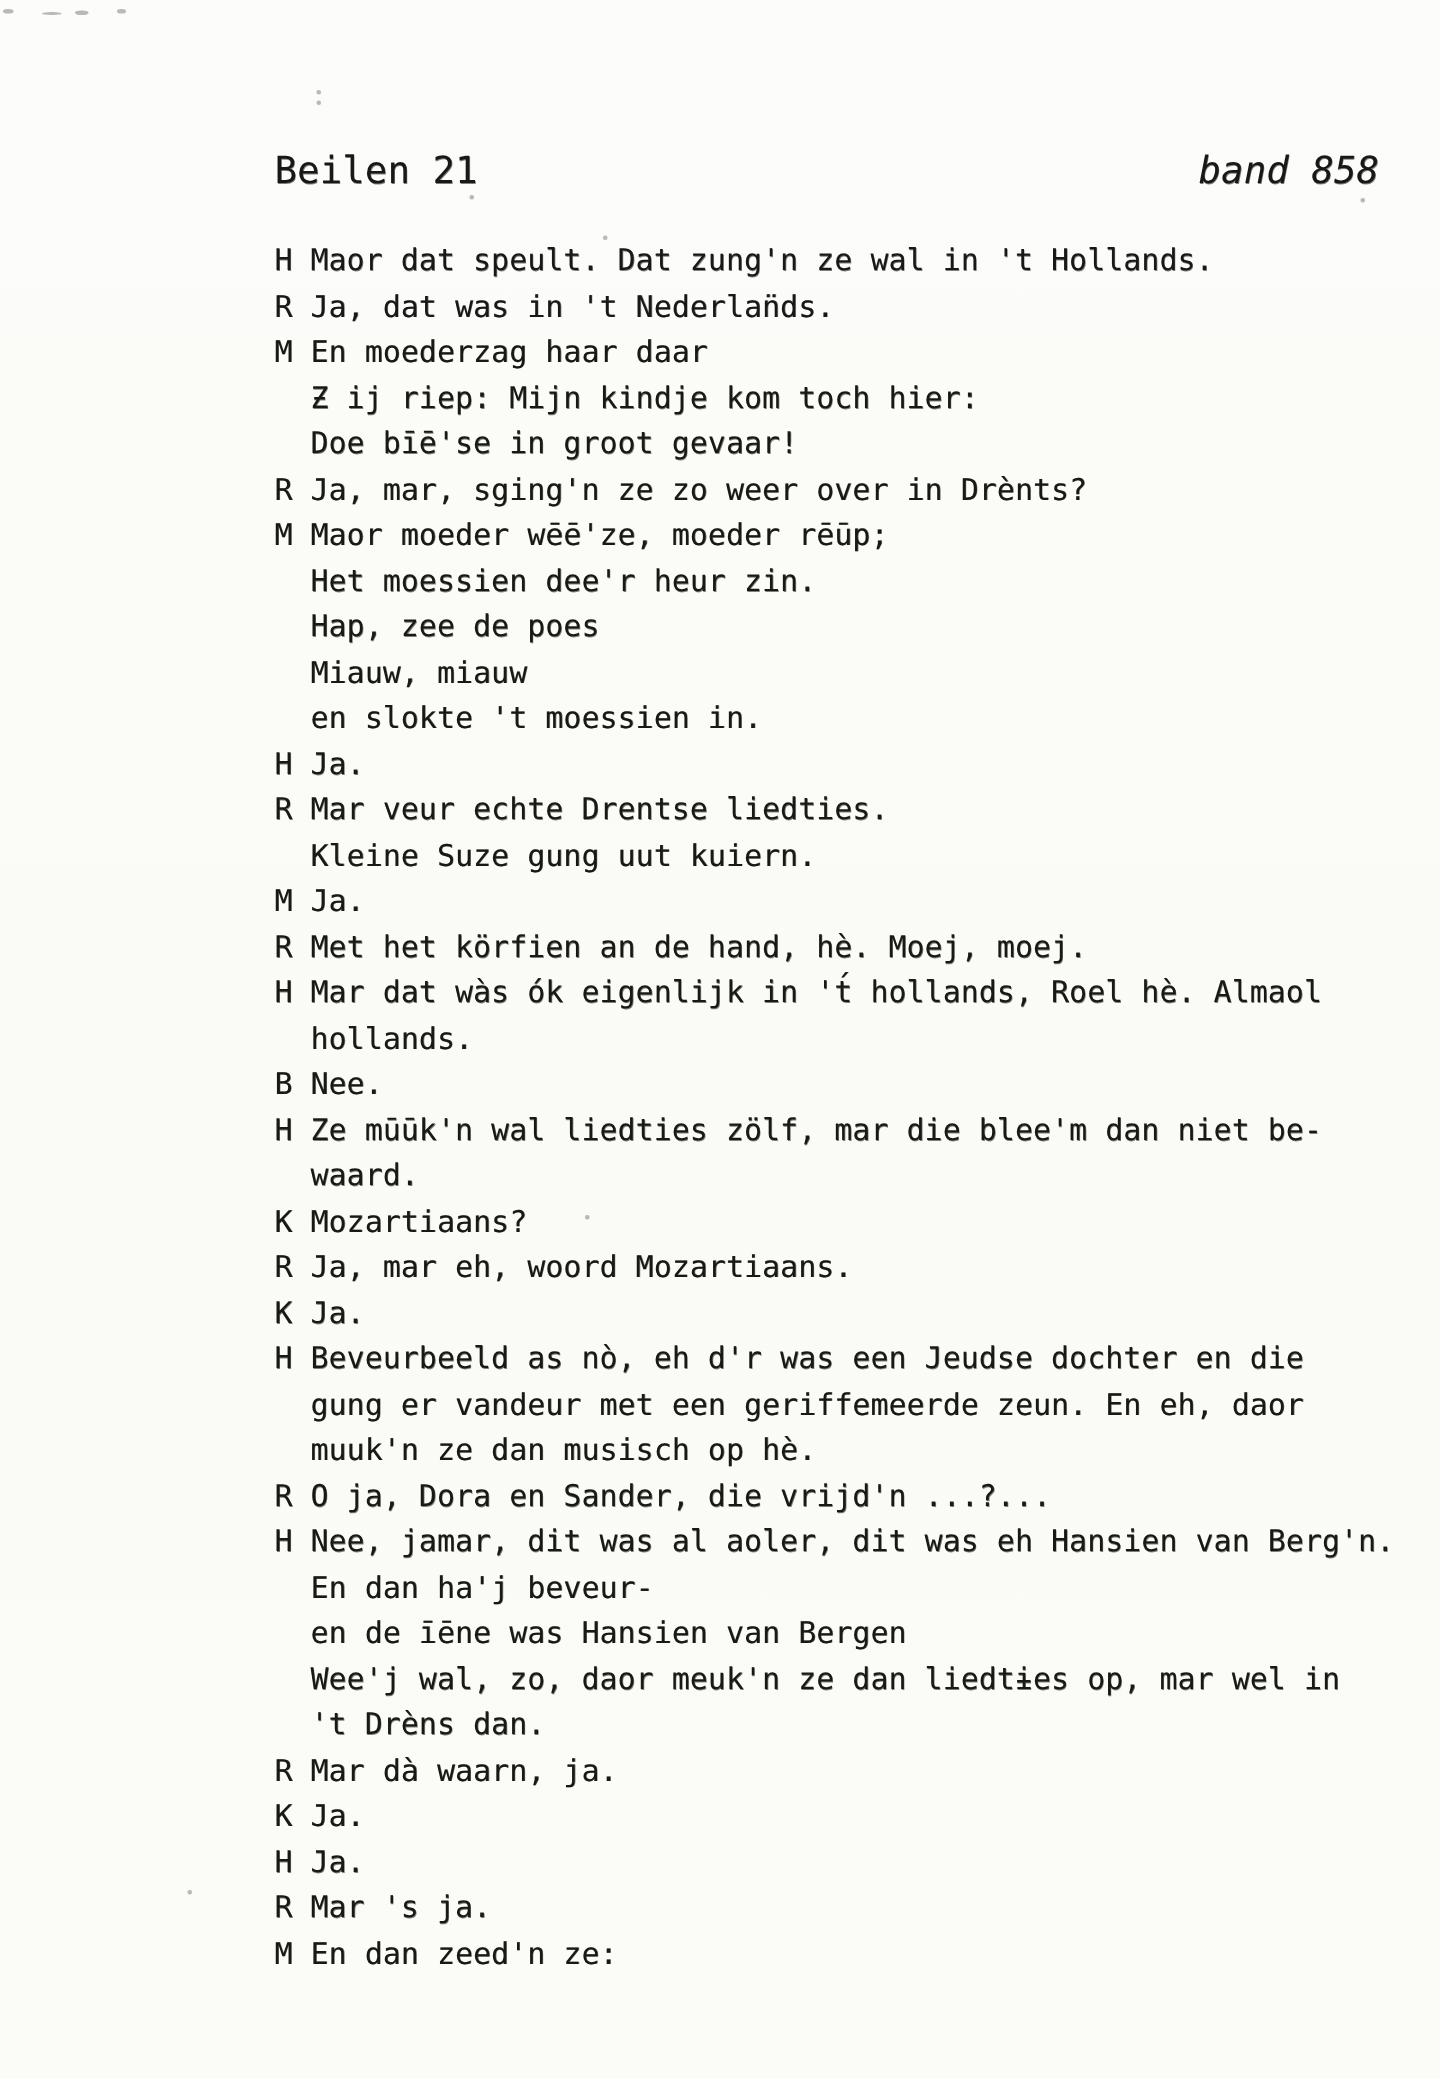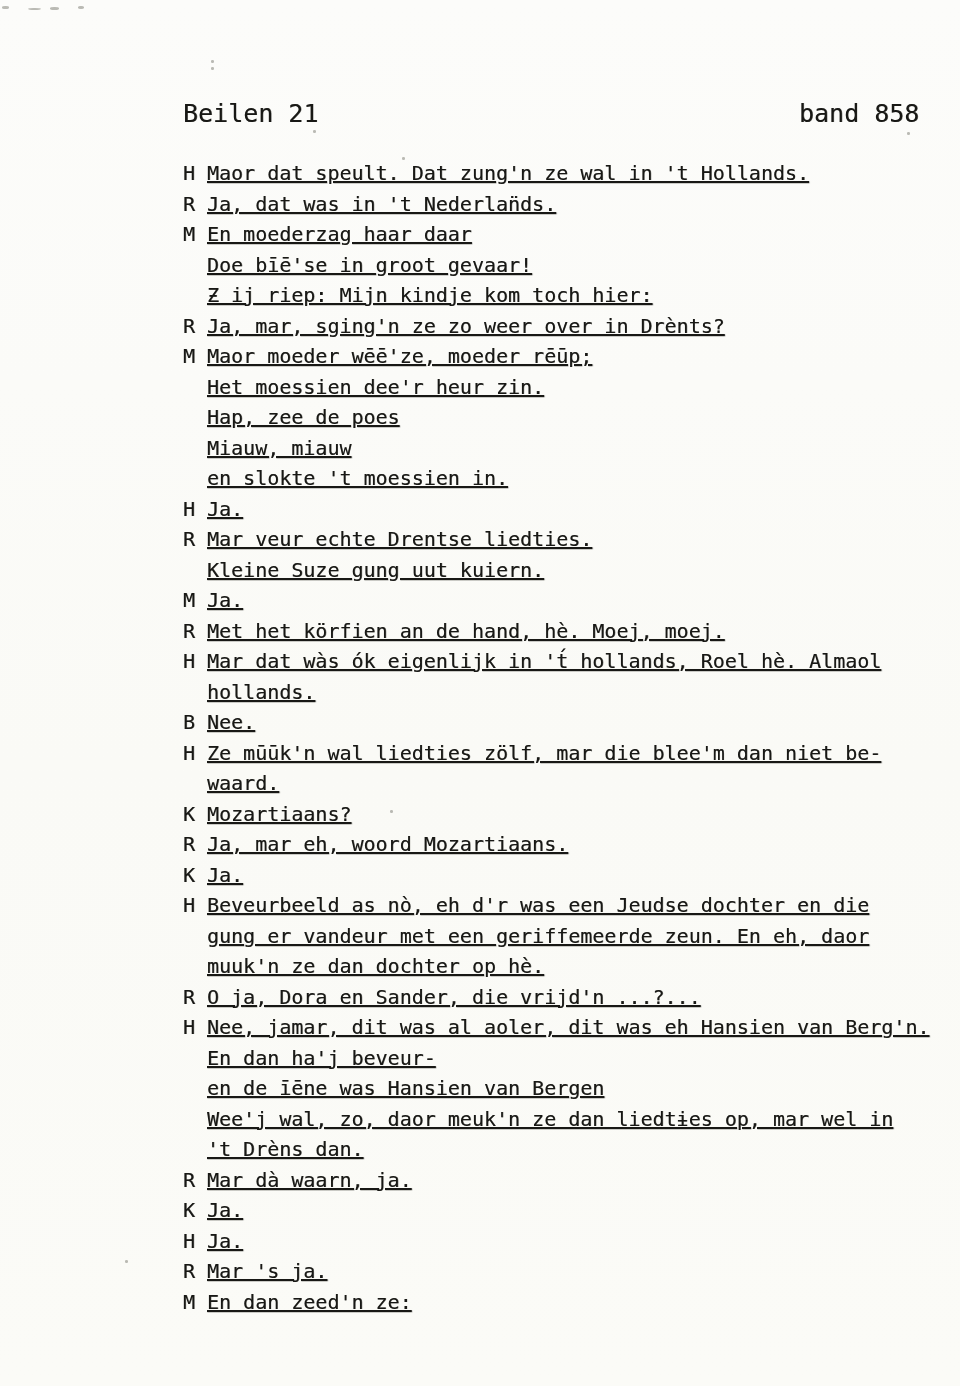--- a/index.html
+++ b/index.html
@@ -18,27 +18,26 @@
     background: linear-gradient(180deg, #fcfcfa 0%, #fafaf6 55%, #fbfbf7 100%);
   }
   .hdr {
     position: absolute;
     font-size: 25px;
     line-height: 26px;
     white-space: pre;
     text-shadow: 0.4px 0.4px 0 rgba(25,25,20,0.55);
   }
   .hdr-left  { left: 183px; top: 101px; }
-  .hdr-right { left: 799px; top: 101px; }
+  .hdr-right { left: 799px; top: 101px; font-style: italic; }
   .content {
     position: absolute;
     left: 183px;
     top: 158px;
     font-size: 20px;
-    text-decoration: underline;
   }
   .line {
     height: 30.5px;
     line-height: 30.5px;
     white-space: pre;
     text-shadow: 0.4px 0.4px 0 rgba(25,25,20,0.55);
   }
   .spk { display: inline-block; width: 24px; }
   .speck {
     position: absolute;
@@ -64,22 +63,22 @@
 <div class="speck" style="left:390px; top:810px; width:3px;  height:3px;"></div>
 <div class="speck" style="left:125px; top:1260px;width:3px;  height:3px;"></div>
 
 <div class="hdr hdr-left">Beilen 21</div>
 <div class="hdr hdr-right">band 858</div>
 
 <div class="content">
   <div class="line"><span class="spk">H</span><span class="txt">Maor dat speult. Dat zung'n ze wal in 't Hollands.</span></div>
   <div class="line"><span class="spk">R</span><span class="txt">Ja, dat was in 't Nederlan̈ds.</span></div>
   <div class="line"><span class="spk">M</span><span class="txt">En moederzag haar daar</span></div>
+  <div class="line"><span class="spk"></span><span class="txt">Ƶ ij riep: Mijn kindje kom toch hier:</span></div>
   <div class="line"><span class="spk"></span><span class="txt">Doe bīē'se in groot gevaar!</span></div>
-  <div class="line"><span class="spk"></span><span class="txt">Ƶ ij riep: Mijn kindje kom toch hier:</span></div>
   <div class="line"><span class="spk">R</span><span class="txt">Ja, mar, sging'n ze zo weer over in Drènts?</span></div>
   <div class="line"><span class="spk">M</span><span class="txt">Maor moeder wēē'ze, moeder rēūp;</span></div>
   <div class="line"><span class="spk"></span><span class="txt">Het moessien dee'r heur zin.</span></div>
   <div class="line"><span class="spk"></span><span class="txt">Hap, zee de poes</span></div>
   <div class="line"><span class="spk"></span><span class="txt">Miauw, miauw</span></div>
   <div class="line"><span class="spk"></span><span class="txt">en slokte 't moessien in.</span></div>
   <div class="line"><span class="spk">H</span><span class="txt">Ja.</span></div>
   <div class="line"><span class="spk">R</span><span class="txt">Mar veur echte Drentse liedties.</span></div>
   <div class="line"><span class="spk"></span><span class="txt">Kleine Suze gung uut kuiern.</span></div>
   <div class="line"><span class="spk">M</span><span class="txt">Ja.</span></div>
@@ -87,21 +86,21 @@
   <div class="line"><span class="spk">H</span><span class="txt">Mar dat wàs ók eigenlijk in 't́ hollands, Roel hè. Almaol</span></div>
   <div class="line"><span class="spk"></span><span class="txt">hollands.</span></div>
   <div class="line"><span class="spk">B</span><span class="txt">Nee.</span></div>
   <div class="line"><span class="spk">H</span><span class="txt">Ze mūūk'n wal liedties zölf, mar die blee'm dan niet be-</span></div>
   <div class="line"><span class="spk"></span><span class="txt">waard.</span></div>
   <div class="line"><span class="spk">K</span><span class="txt">Mozartiaans?</span></div>
   <div class="line"><span class="spk">R</span><span class="txt">Ja, mar eh, woord Mozartiaans.</span></div>
   <div class="line"><span class="spk">K</span><span class="txt">Ja.</span></div>
   <div class="line"><span class="spk">H</span><span class="txt">Beveurbeeld as nò, eh d'r was een Jeudse dochter en die</span></div>
   <div class="line"><span class="spk"></span><span class="txt">gung er vandeur met een geriffemeerde zeun. En eh, daor</span></div>
-  <div class="line"><span class="spk"></span><span class="txt">muuk'n ze dan dochter op hè.</span></div>
+  <div class="line"><span class="spk"></span><span class="txt">muuk'n ze dan musisch op hè.</span></div>
   <div class="line"><span class="spk">R</span><span class="txt">O ja, Dora en Sander, die vrijd'n ...?...</span></div>
   <div class="line"><span class="spk">H</span><span class="txt">Nee, jamar, dit was al aoler, dit was eh Hansien van Berg'n.</span></div>
   <div class="line"><span class="spk"></span><span class="txt">En dan ha'j beveur-</span></div>
   <div class="line"><span class="spk"></span><span class="txt">en de īēne was Hansien van Bergen</span></div>
   <div class="line"><span class="spk"></span><span class="txt">Wee'j wal, zo, daor meuk'n ze dan liedtɨes op, mar wel in</span></div>
   <div class="line"><span class="spk"></span><span class="txt">'t Drèns dan.</span></div>
   <div class="line"><span class="spk">R</span><span class="txt">Mar dà waarn, ja.</span></div>
   <div class="line"><span class="spk">K</span><span class="txt">Ja.</span></div>
   <div class="line"><span class="spk">H</span><span class="txt">Ja.</span></div>
   <div class="line"><span class="spk">R</span><span class="txt">Mar 's ja.</span></div>

